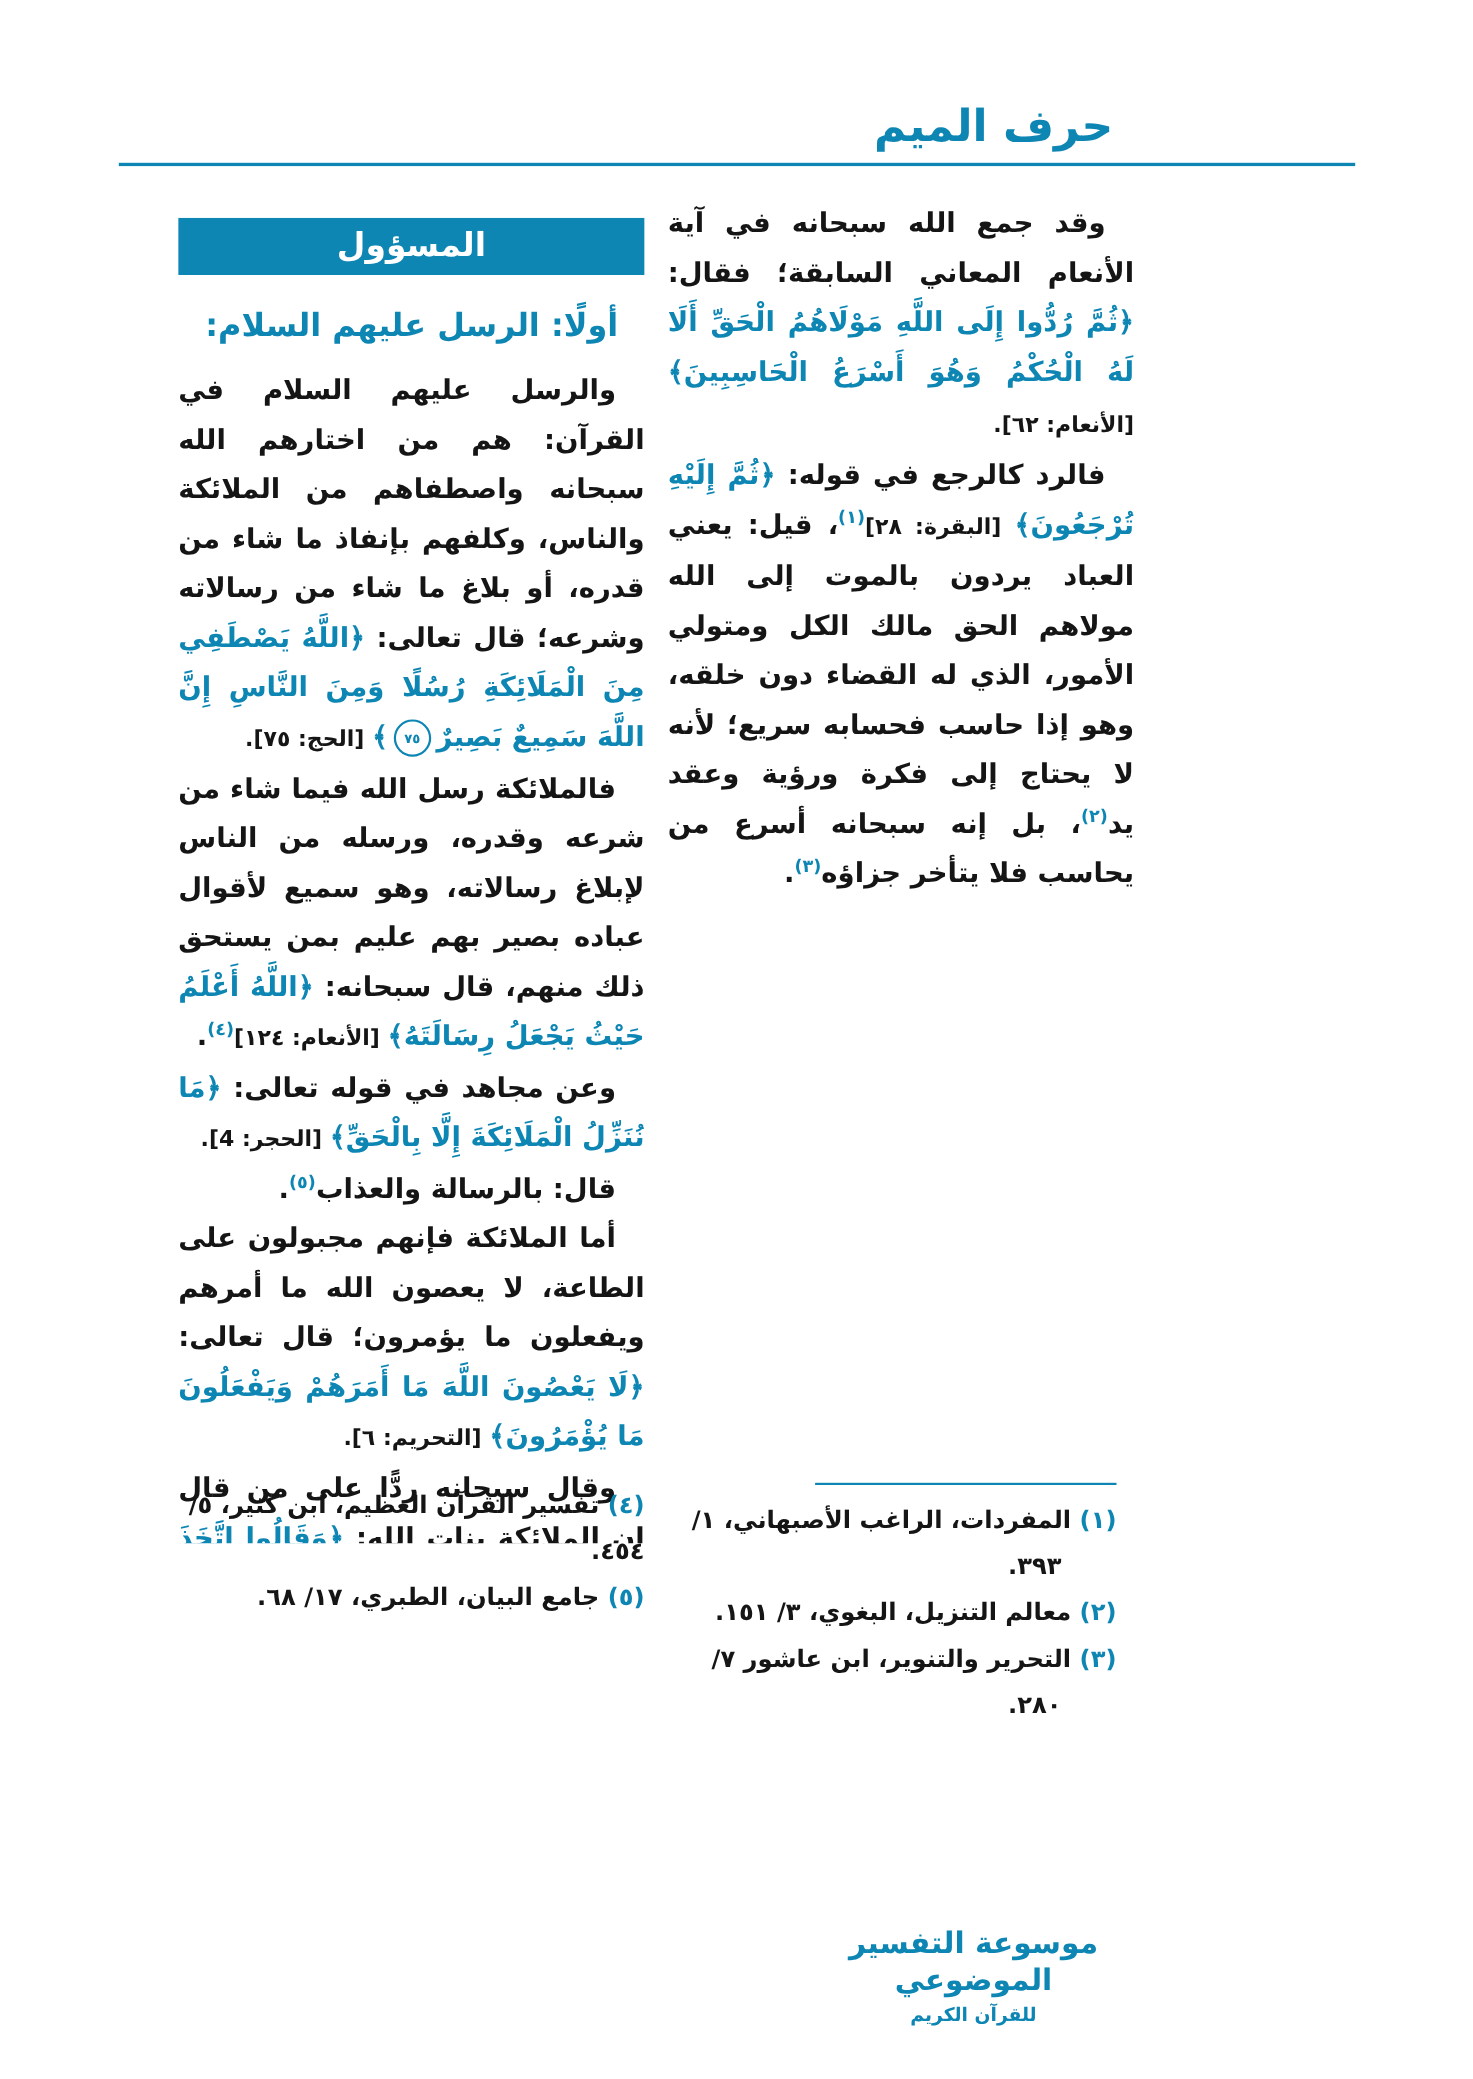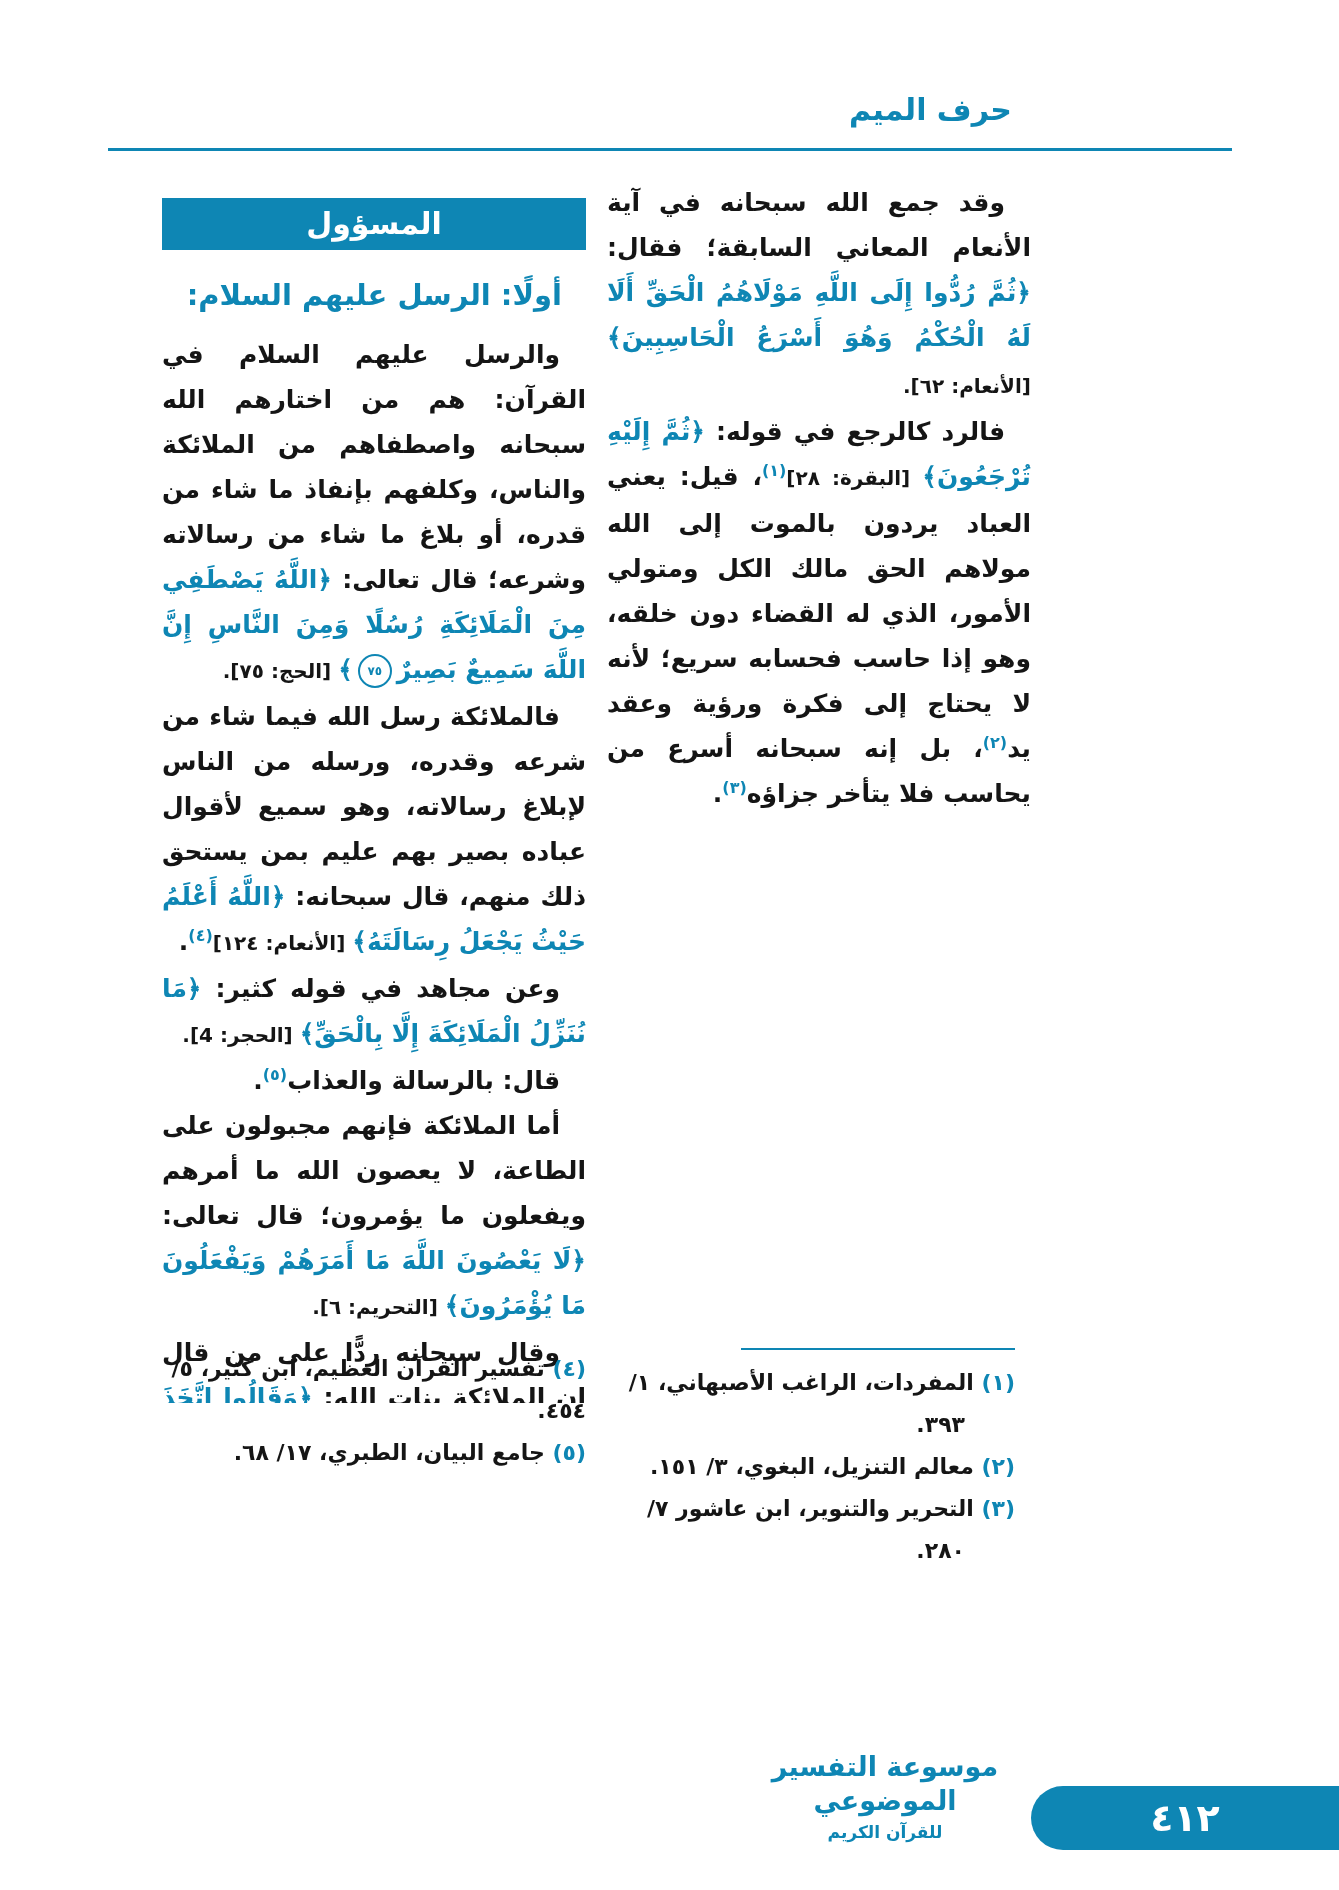--- a/index.html
+++ b/index.html
@@ -4,21 +4,21 @@
 <style>
   :root { --accent:#0e86b4; }
   * { box-sizing:border-box; }
   html,body { margin:0; padding:0; background:#ffffff; }
   .page {
     position:relative; width:1339px; height:1890px; background:#ffffff;
     font-family:"DejaVu Sans", sans-serif; direction:rtl; overflow:hidden;
   }
   .header-title {
     position:absolute; top:92px; right:327px;
-    font-size:30px; font-weight:700; color:var(--accent);
+    font-size:40px; font-weight:700; color:var(--accent);
   }
   .header-rule {
     position:absolute; top:148px; left:108px; width:1124px; height:3px;
     background:var(--accent);
   }
   .col { position:absolute; width:424px; }
   .col-right { top:180px; right:308px; max-height:1160px; overflow:hidden; }
   .col-left  { top:198px; left:162px;  max-height:1205px; overflow:hidden; }
   .section-bar {
     height:52px; line-height:52px; text-align:center;
@@ -79,21 +79,21 @@
       <p class="para indent"><span class="seg-text">وقد جمع الله سبحانه في آية الأنعام المعاني السابقة؛ فقال: </span><span class="seg-quran">﴿ثُمَّ رُدُّوا إِلَى اللَّهِ مَوْلَاهُمُ الْحَقِّ أَلَا لَهُ الْحُكْمُ وَهُوَ أَسْرَعُ الْحَاسِبِينَ﴾</span><span class="seg-ref"> [الأنعام: ٦٢].</span></p>
       <p class="para indent"><span class="seg-text">فالرد كالرجع في قوله: </span><span class="seg-quran">﴿ثُمَّ إِلَيْهِ تُرْجَعُونَ﴾</span><span class="seg-ref"> [البقرة: ٢٨]</span><span class="seg-sup">(١)</span><span class="seg-text">، قيل: يعني العباد يردون بالموت إلى الله مولاهم الحق مالك الكل ومتولي الأمور، الذي له القضاء دون خلقه، وهو إذا حاسب فحسابه سريع؛ لأنه لا يحتاج إلى فكرة ورؤية وعقد يد</span><span class="seg-sup">(٢)</span><span class="seg-text">، بل إنه سبحانه أسرع من يحاسب فلا يتأخر جزاؤه</span><span class="seg-sup">(٣)</span><span class="seg-text">.</span></p>
     </div>
 
   <div class="col col-left">
     <div class="section-bar">المسؤول</div>
     <div class="subheading">أولًا: الرسل عليهم السلام:</div>
     <div>
         <p class="para indent"><span class="seg-text">والرسل عليهم السلام في القرآن: هم من اختارهم الله سبحانه واصطفاهم من الملائكة والناس، وكلفهم بإنفاذ ما شاء من قدره، أو بلاغ ما شاء من رسالاته وشرعه؛ قال تعالى: </span><span class="seg-quran">﴿اللَّهُ يَصْطَفِي مِنَ الْمَلَائِكَةِ رُسُلًا وَمِنَ النَّاسِ إِنَّ اللَّهَ سَمِيعٌ بَصِيرٌ</span><span class="seg-ayah">٧٥</span><span class="seg-quran">﴾</span><span class="seg-ref"> [الحج: ٧٥].</span></p>
         <p class="para indent"><span class="seg-text">فالملائكة رسل الله فيما شاء من شرعه وقدره، ورسله من الناس لإبلاغ رسالاته، وهو سميع لأقوال عباده بصير بهم عليم بمن يستحق ذلك منهم، قال سبحانه: </span><span class="seg-quran">﴿اللَّهُ أَعْلَمُ حَيْثُ يَجْعَلُ رِسَالَتَهُ﴾</span><span class="seg-ref"> [الأنعام: ١٢٤]</span><span class="seg-sup">(٤)</span><span class="seg-text">.</span></p>
-        <p class="para indent"><span class="seg-text">وعن مجاهد في قوله كثير: </span><span class="seg-quran">﴿مَا نُنَزِّلُ الْمَلَائِكَةَ إِلَّا بِالْحَقِّ﴾</span><span class="seg-ref"> [الحجر: 4].</span></p>
+        <p class="para indent"><span class="seg-text">وعن مجاهد في قوله تعالى: </span><span class="seg-quran">﴿مَا نُنَزِّلُ الْمَلَائِكَةَ إِلَّا بِالْحَقِّ﴾</span><span class="seg-ref"> [الحجر: 4].</span></p>
         <p class="para indent"><span class="seg-text">قال: بالرسالة والعذاب</span><span class="seg-sup">(٥)</span><span class="seg-text">.</span></p>
         <p class="para indent"><span class="seg-text">أما الملائكة فإنهم مجبولون على الطاعة، لا يعصون الله ما أمرهم ويفعلون ما يؤمرون؛ قال تعالى: </span><span class="seg-quran">﴿لَا يَعْصُونَ اللَّهَ مَا أَمَرَهُمْ وَيَفْعَلُونَ مَا يُؤْمَرُونَ﴾</span><span class="seg-ref"> [التحريم: ٦].</span></p>
         <p class="para indent"><span class="seg-text">وقال سبحانه ردًّا على من قال إن الملائكة بنات الله: </span><span class="seg-quran">﴿وَقَالُوا اتَّخَذَ الرَّحْمَنُ وَلَدًا سُبْحَانَهُ بَلْ عِبَادٌ مُّكْرَمُونَ</span></p>
       </div>
   </div>
 
   <div class="footnotes footnotes-right">
     <div class="footnote-rule"></div>
     <div>
         <div class="footnote"><span class="fn-num">(١) </span><span class="fn-text">المفردات، الراغب الأصبهاني، ١/ ٣٩٣.</span></div>
@@ -107,17 +107,14 @@
         <div class="footnote"><span class="fn-num">(٤) </span><span class="fn-text">تفسير القرآن العظيم، ابن كثير، ٥/ ٤٥٤.</span></div>
         <div class="footnote"><span class="fn-num">(٥) </span><span class="fn-text">جامع البيان، الطبري، ١٧/ ٦٨.</span></div>
       </div>
   </div>
 
   <div class="logo">
     <div class="logo-line1">موسوعة التفسير الموضوعي</div>
     <div class="logo-line2">للقرآن الكريم</div>
   </div>
 
-  <div class="page-badge">
-    <span>٤١٢</span>
-  </div>
 
 </div>
 
 </body></html>

